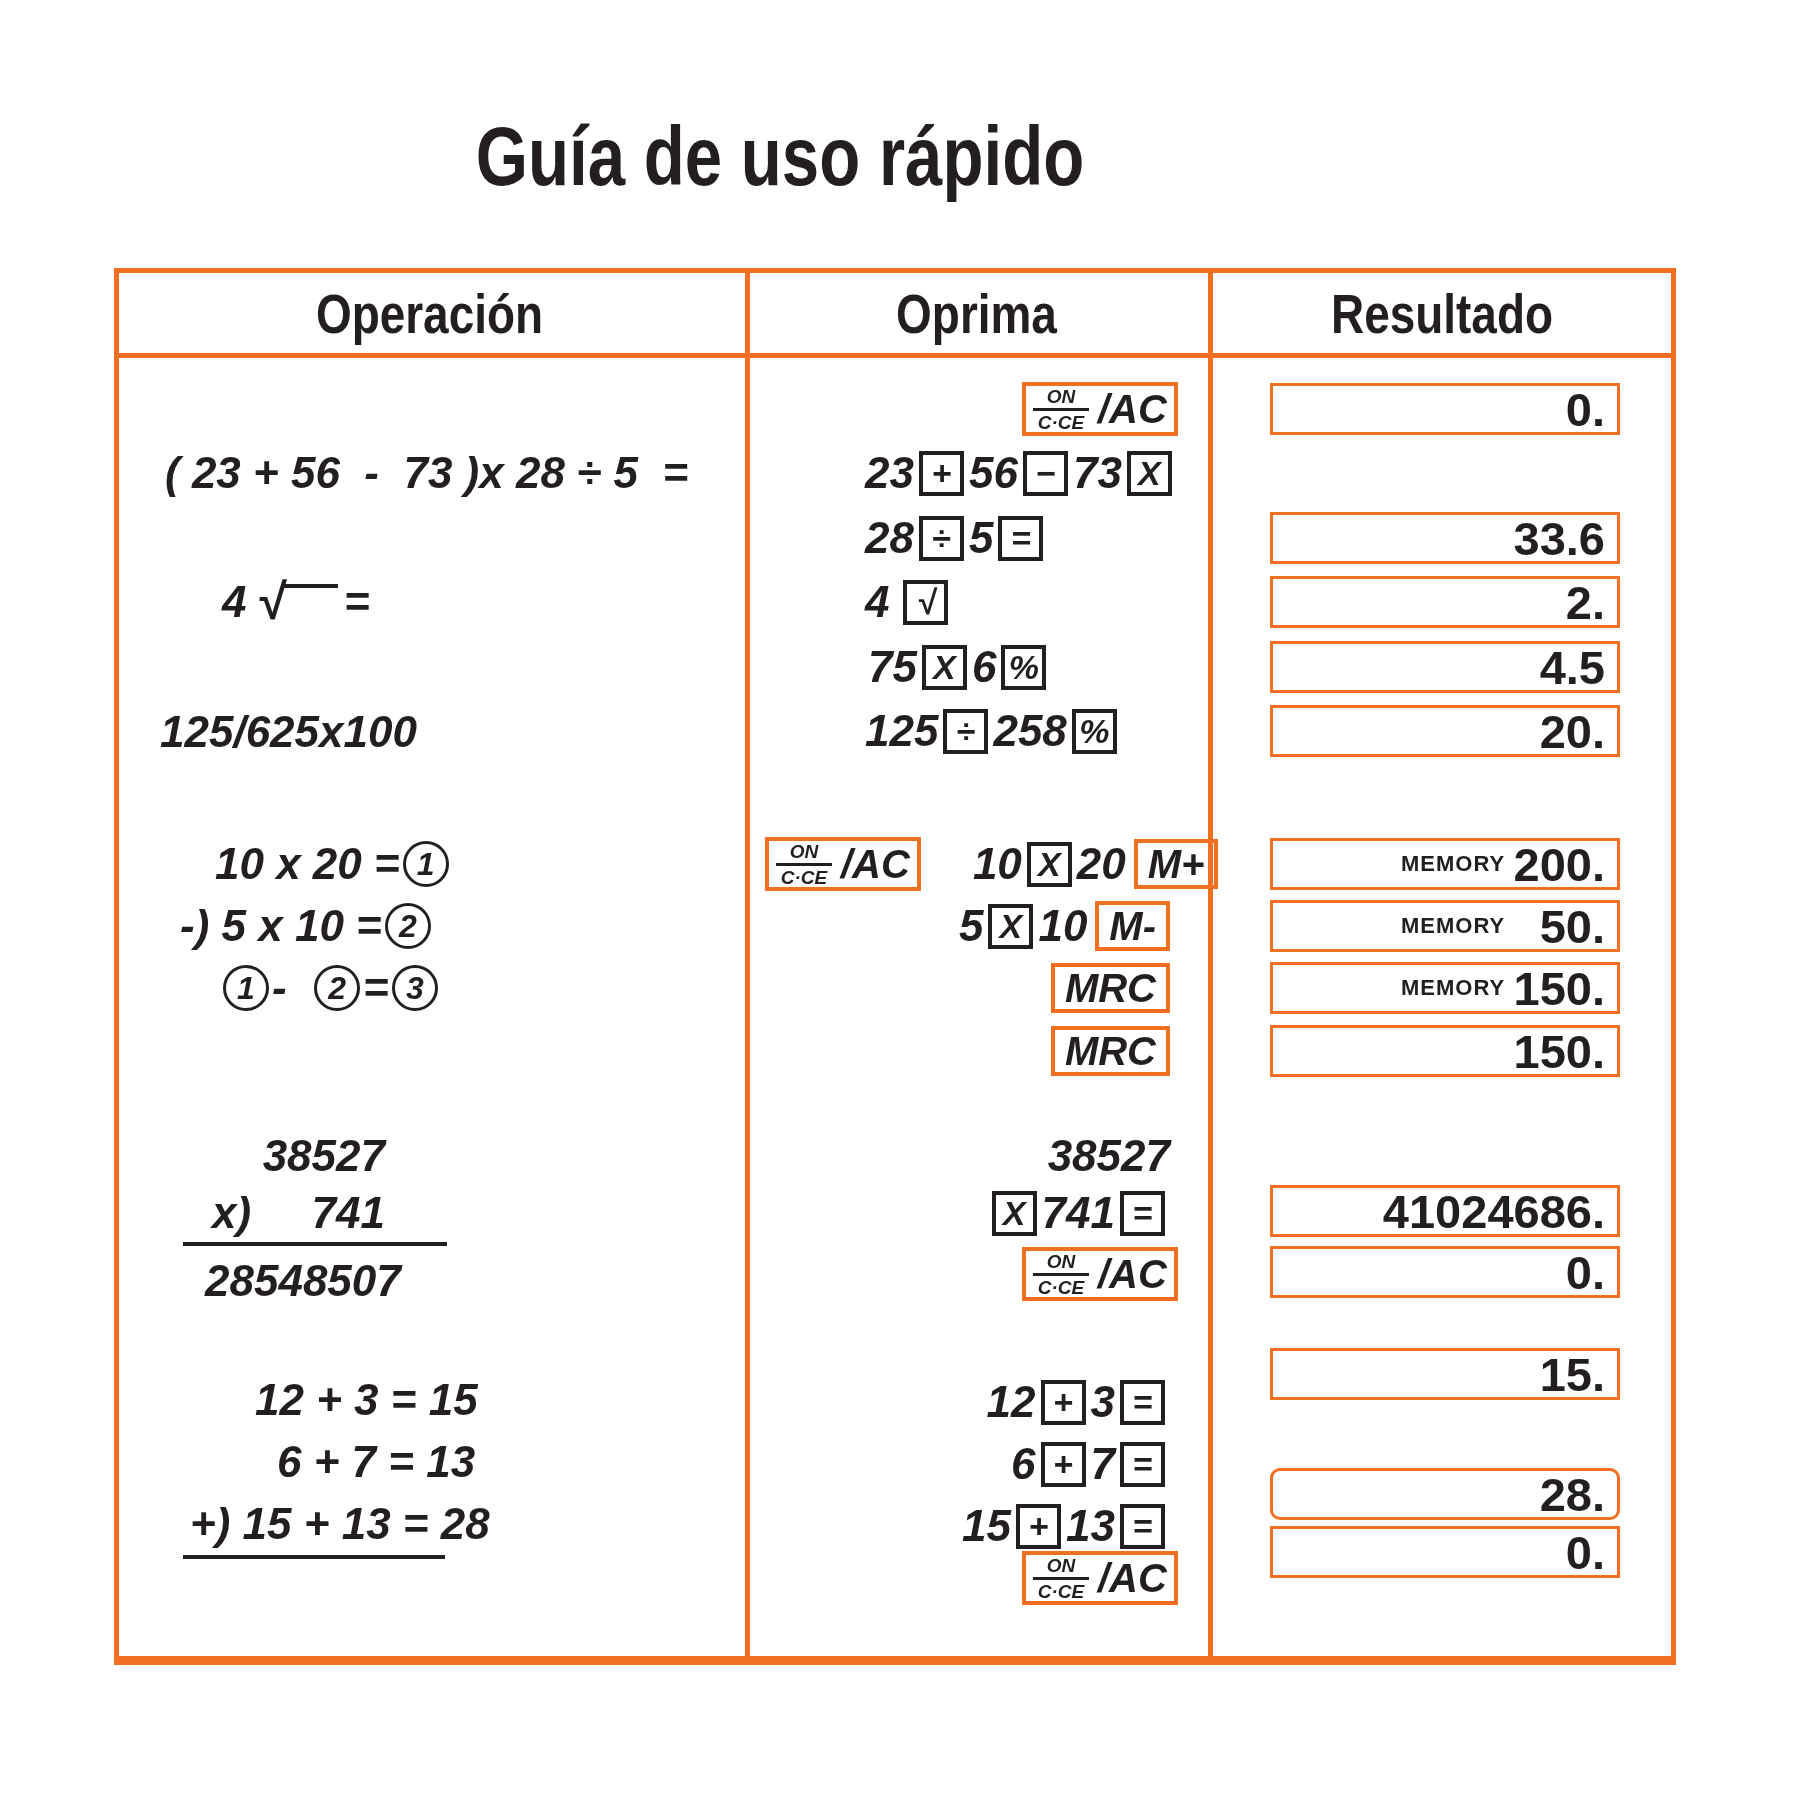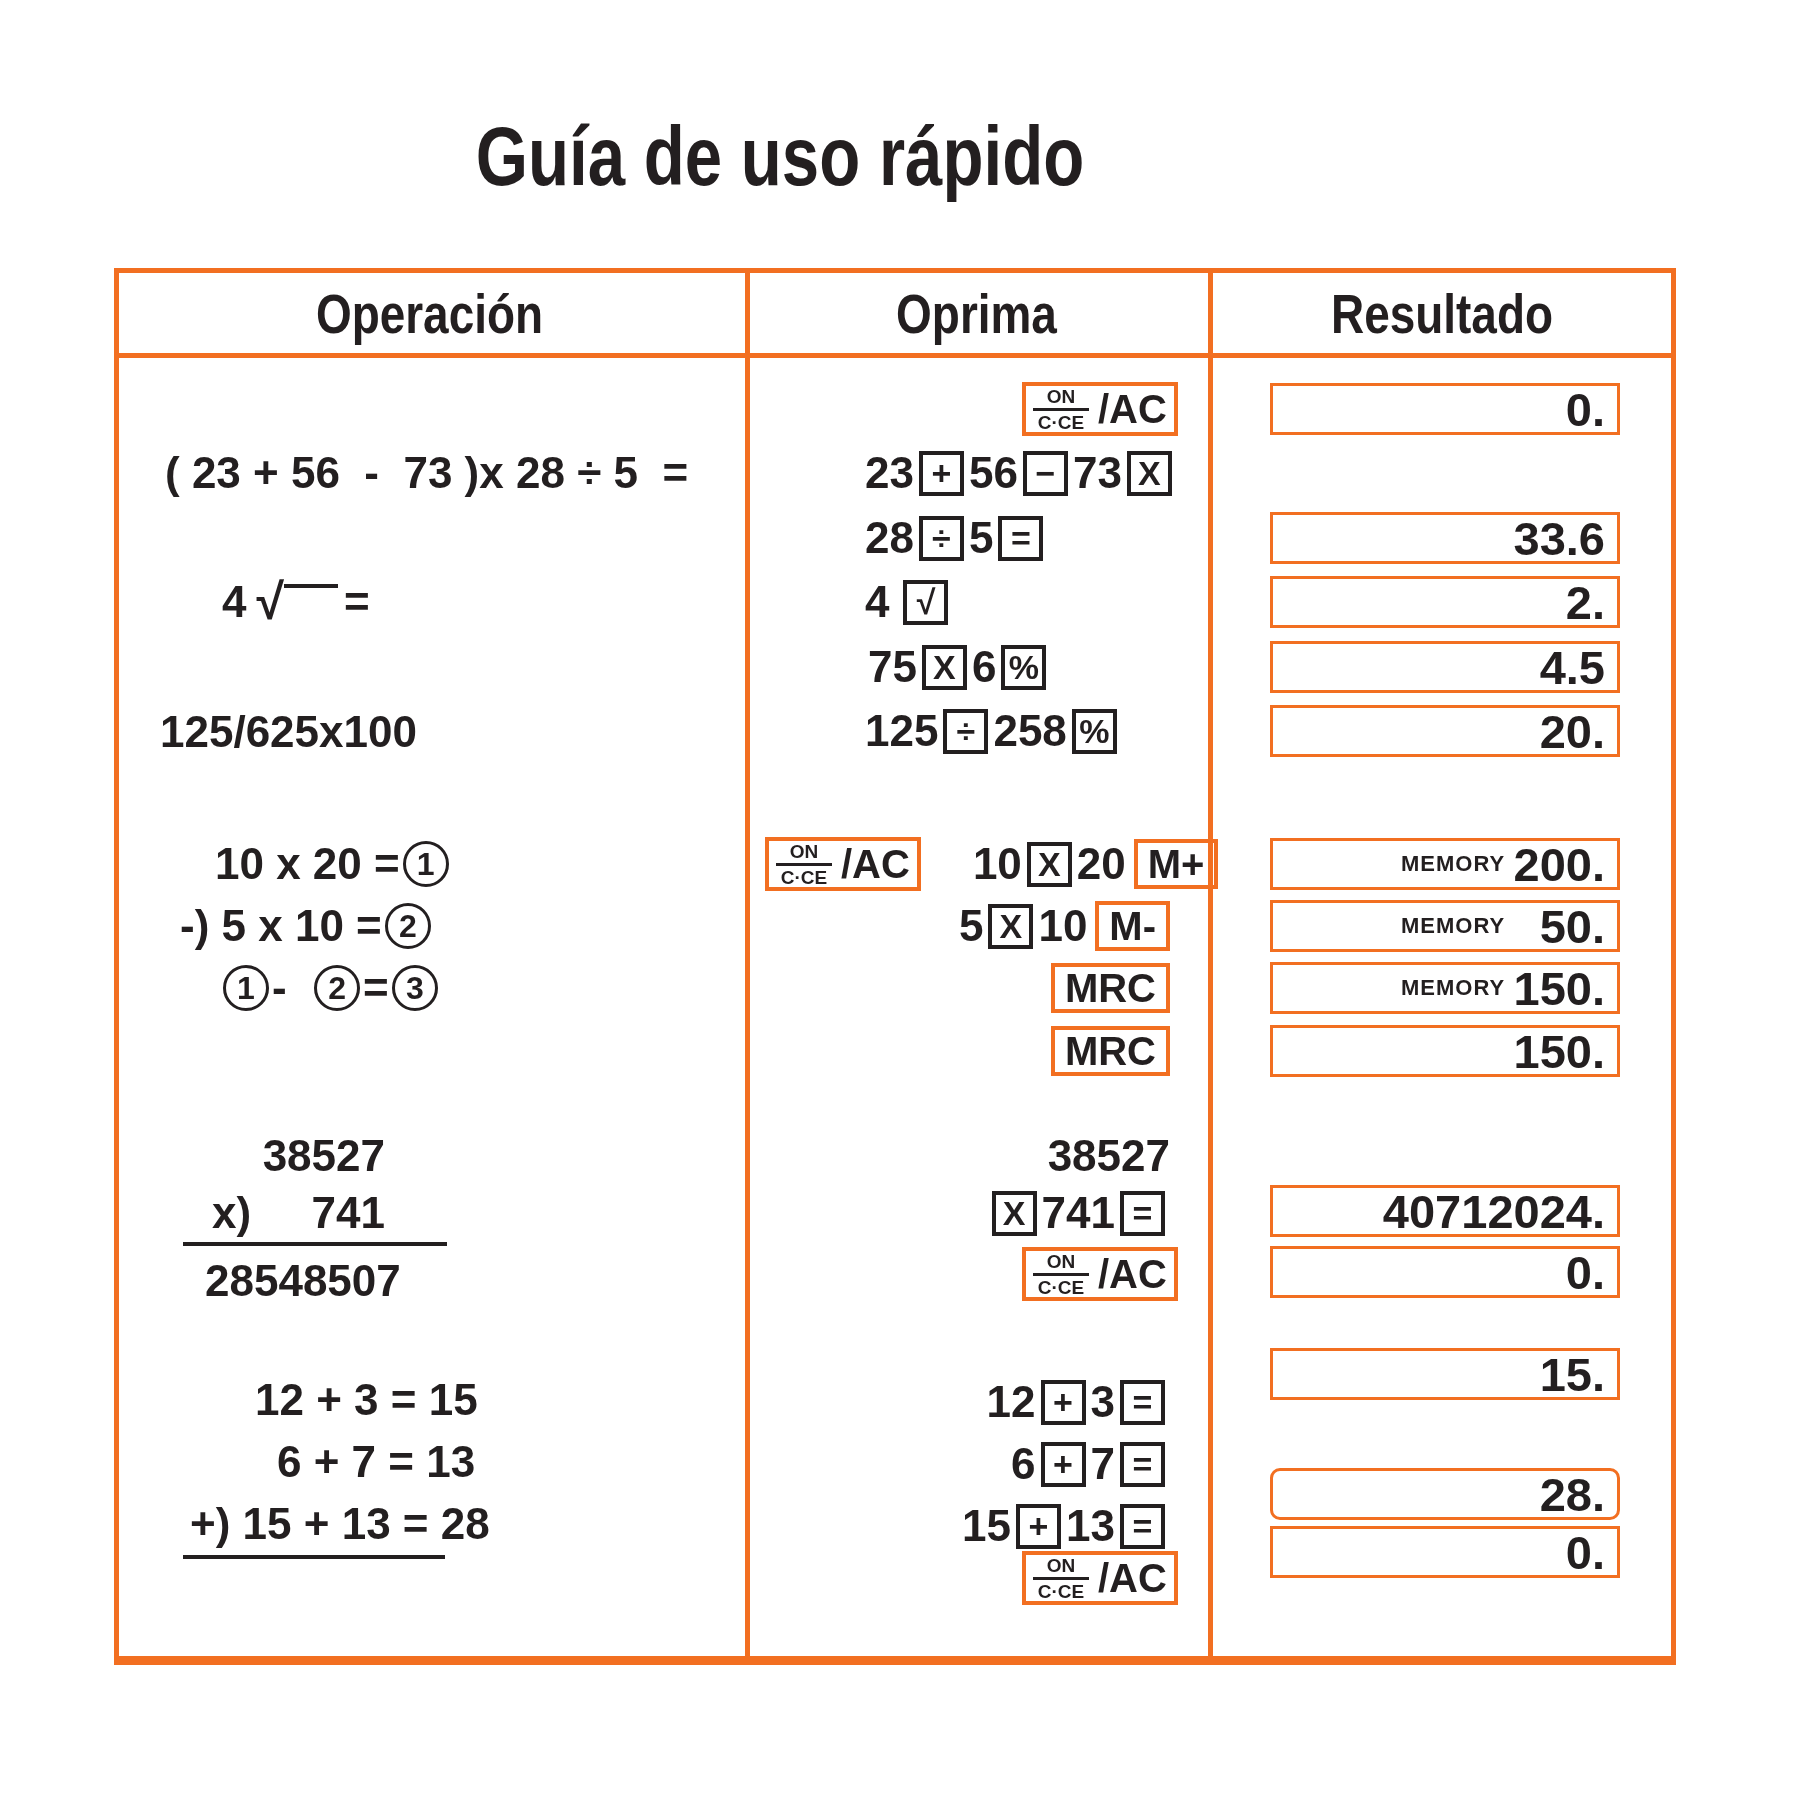--- a/index.html
+++ b/index.html
@@ -15,21 +15,21 @@
   .colhead{top:284px;font-size:56px;line-height:60px;text-align:center;
            transform:scaleX(0.82);transform-origin:50% 50%;white-space:nowrap;}
 
   
   .frame{left:114px;top:268px;width:1562px;height:1397px;box-sizing:border-box;
          border:5px solid #F26F21;border-bottom-width:9px;}
   .vline{top:268px;width:5px;height:1392px;background:#F26F21;}
   .hline{left:114px;top:353px;width:1562px;height:5px;background:#F26F21;}
 
   
-  .row{display:flex;align-items:center;height:52px;font-size:44px;white-space:pre;}
+  .row{display:flex;align-items:center;height:52px;font-size:44px;white-space:pre;font-style:italic;}
   .row-r{right:630px;}
 
   
   .key{display:inline-flex;align-items:center;justify-content:center;
        width:45px;height:45px;box-sizing:border-box;border:4px solid #231F20;
        font-size:34px;line-height:1;margin:0 5px;flex:0 0 auto;}
   
   .okey{display:inline-flex;align-items:center;justify-content:center;
         height:50px;box-sizing:border-box;border:4px solid #F26F21;
         padding:0 10px;font-size:40px;line-height:1;margin-left:8px;flex:0 0 auto;}
@@ -222,21 +222,21 @@
     </div>
   <div class="abs display" style="top:962px;">
       <span class="mem">MEMORY</span>
       <span>150.</span>
     </div>
   <div class="abs display" style="top:1025px;">
       <span>150.</span>
     </div>
 
   <div class="abs display" style="top:1185px;">
-      <span>40712024.</span>
+      <span>41024686.</span>
     </div>
   <div class="abs display" style="top:1246px;">
       <span>0.</span>
     </div>
 
   <div class="abs display" style="top:1348px;">
       <span>15.</span>
     </div>
   <div class="abs display" style="top:1468px;border-radius:10px;">
       <span>28.</span>

